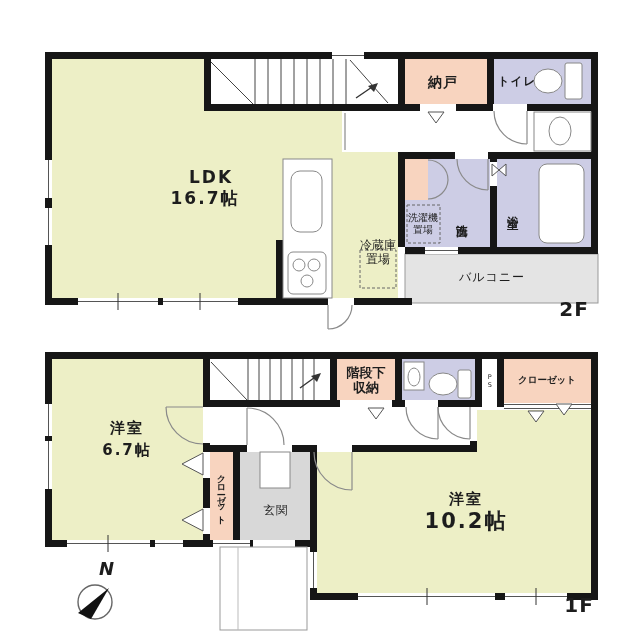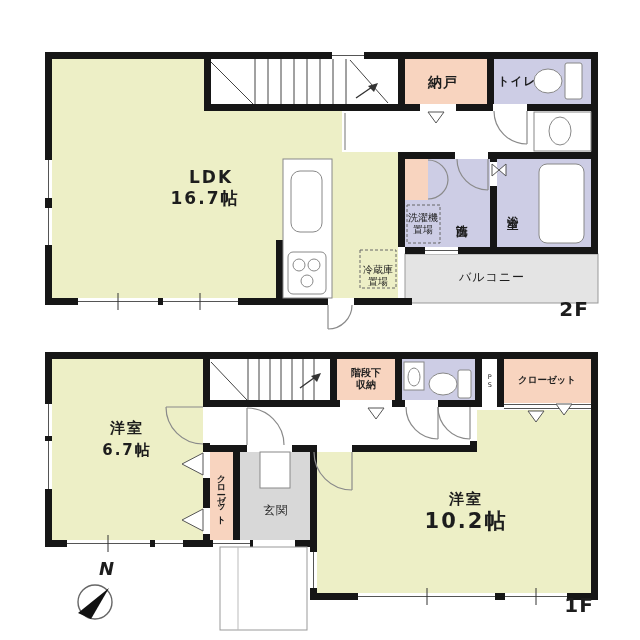--- a/index.html
+++ b/index.html
@@ -269,29 +269,29 @@
 
 <div class="lbl big" style="left:211px;top:177px;font-size:17px;">LDK</div>
 <div class="lbl big" style="left:205px;top:198px;font-size:17px;text-align:right;">16.7帖</div>
 <div class="lbl" style="left:443px;top:82px;font-size:14px;font-weight:bold;">納戸</div>
 <div class="lbl" style="left:517px;top:82px;font-size:11.5px;font-weight:bold;">トイレ</div>
 <div class="lbl v" style="left:461px;top:217px;font-size:11.5px;font-weight:bold;">洗面</div>
 <div class="lbl v" style="left:512px;top:208px;font-size:11.5px;font-weight:bold;">浴室</div>
 <div class="lbl" style="left:492px;top:277px;font-size:12px;font-weight:normal;">バルコニー</div>
 <div class="lbl" style="left:423px;top:224px;font-size:10px;letter-spacing:0;">洗濯機
 置場</div>
-<div class="lbl" style="left:378px;top:276px;font-size:10px;letter-spacing:0;">冷蔵庫
+<div class="lbl" style="left:378px;top:252px;font-size:12px;letter-spacing:0;">冷蔵庫
 置場</div>
 <div class="lbl fl" style="left:574px;top:310px;font-size:20px;">2F</div>
 
 <div class="lbl big" style="left:127px;top:429px;font-size:15px;">洋室</div>
 <div class="lbl big" style="left:127px;top:451px;font-size:15px;">6.7帖</div>
 <div class="lbl big" style="left:466px;top:500px;font-size:15px;">洋室</div>
 <div class="lbl big" style="left:466px;top:521px;font-size:21px;">10.2帖</div>
-<div class="lbl" style="left:366px;top:380px;font-size:10px;font-weight:bold;letter-spacing:0;font-family:Liberation Mono, monospace;">階段下
+<div class="lbl" style="left:366px;top:380px;font-size:13px;font-weight:bold;letter-spacing:0;">階段下
 収納</div>
 <div class="lbl" style="left:547px;top:380px;font-size:9.5px;font-weight:bold;letter-spacing:0;">クローゼット</div>
 <div class="lbl v" style="left:221px;top:494px;font-size:9px;font-weight:bold;letter-spacing:0;">クローゼット</div>
 <div class="lbl" style="left:276px;top:511px;font-size:11.5px;font-weight:normal;">玄関</div>
 <div class="lbl v" style="left:489px;top:381px;font-size:6.5px;letter-spacing:0;">PS</div>
 <div class="lbl fl" style="left:579px;top:606px;font-size:20px;">1F</div>
 <div class="lbl n" style="left:107px;top:569px;font-size:18px;">N</div>
 </div>
 
 </body></html>

